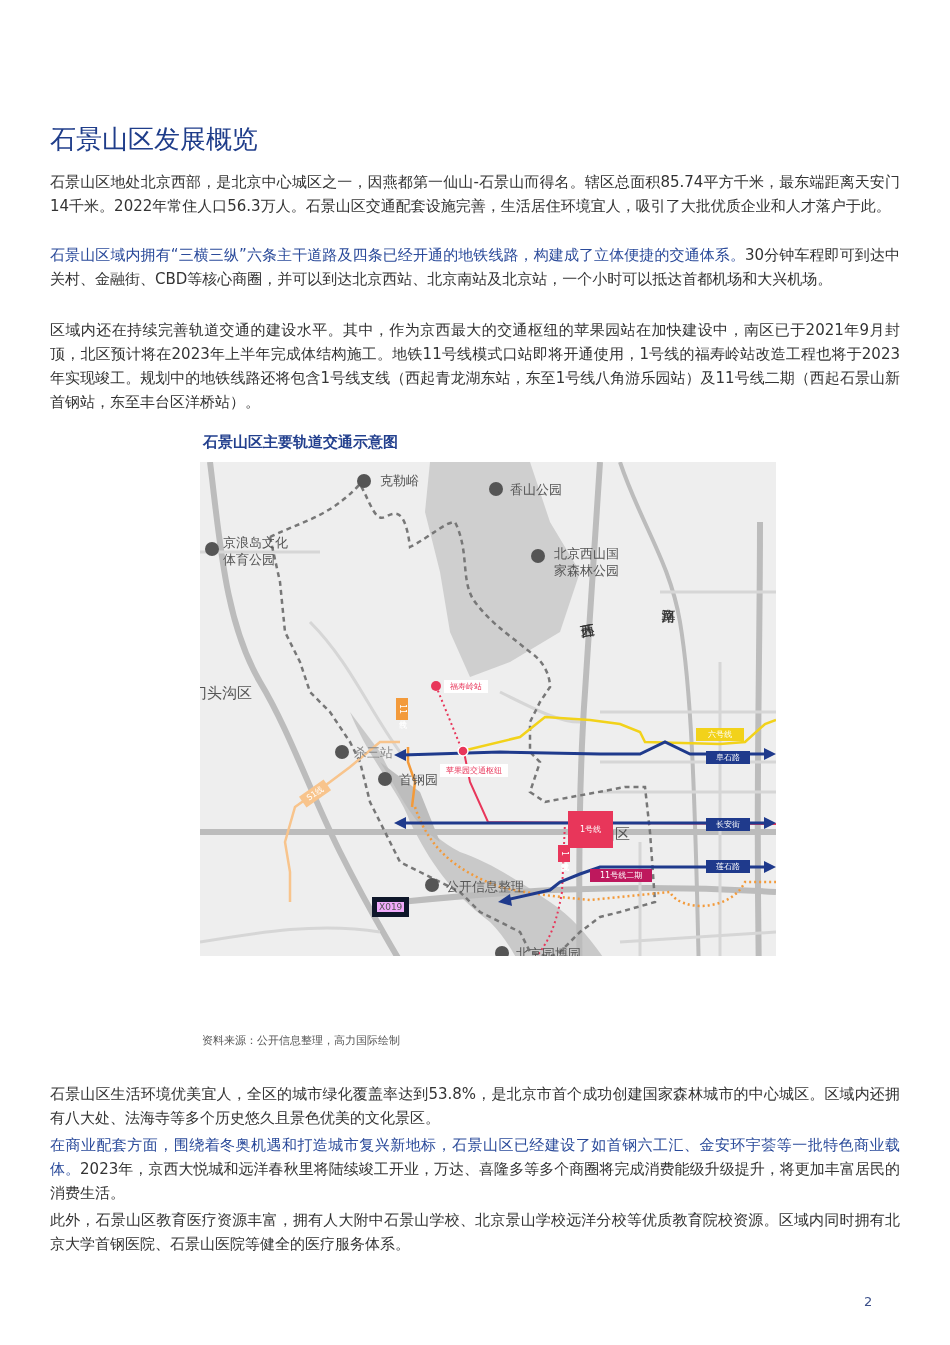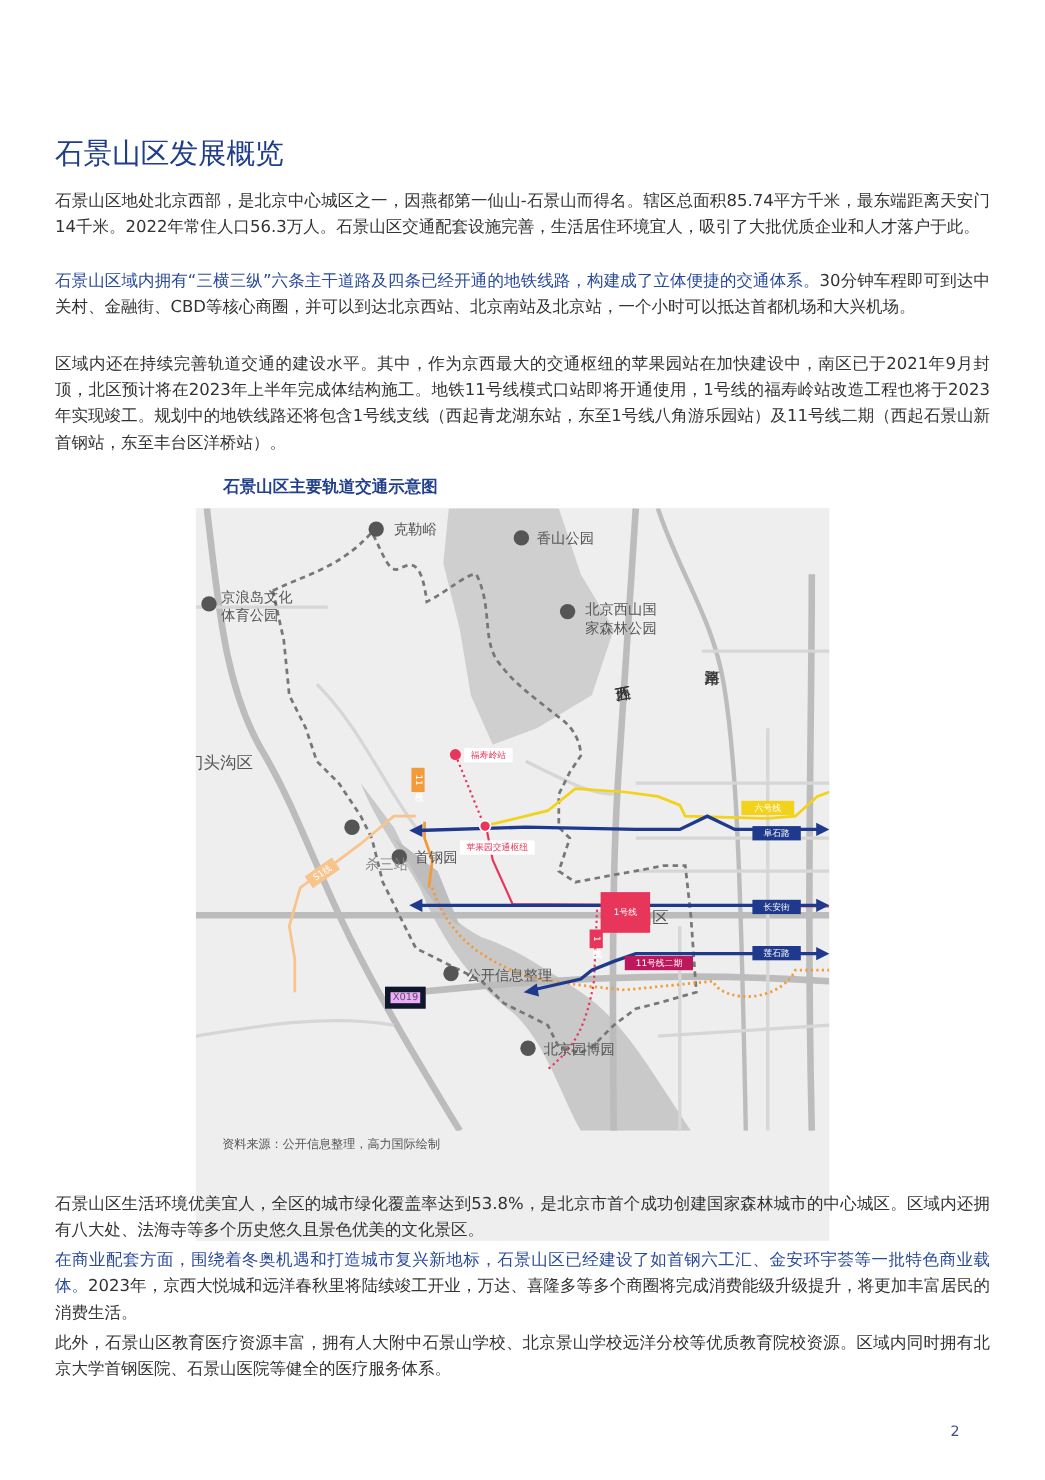--- a/index.html
+++ b/index.html
@@ -7,21 +7,21 @@
   .title { position: absolute; left: 50px; top: 122px; font-size: 26px; color: #1f3d8a; font-weight: normal; letter-spacing: 0px; margin: 0; }
   .para { position: absolute; left: 50px; width: 850px; font-size: 15px; line-height: 24px; color: #333; margin: 0; text-align: justify; }
   .para .hl { color: #2a4a9a; }
   .p1 { top: 170px; }
   .p2 { top: 243px; }
   .p3 { top: 318px; }
   .p4 { top: 1082px; }
   .p5 { top: 1133px; }
   .p6 { top: 1208px; }
   .map-title { position: absolute; left: 203px; top: 433px; font-size: 15px; font-weight: bold; color: #23408e; text-align: center; }
-  .map { position: absolute; left: 178px; top: 462px; width: 576px; height: 666px; background: #eeeeee; overflow: hidden; }
+  .map { position: absolute; left: 200px; top: 462px; width: 576px; height: 494px; background: #eeeeee; overflow: hidden; }
   .map svg { position: absolute; left: 0; top: 0; }
   .source { position: absolute; left: 202px; top: 1033px; font-size: 11px; color: #555; }
   .legend { position: absolute; left: 4px; top: 504px; width: 142px; height: 62px; background: #f3f6fb; }
   .legend-row { position: absolute; left: 8px; height: 18px; display: flex; align-items: center; font-size: 11px; color: #333; }
   .page-num { position: absolute; left: 864px; top: 1294px; font-size: 13px; color: #3b4f8a; }
   .lbl { position: absolute; font-size: 13px; color: #555; white-space: nowrap; }
   .tag { position: absolute; font-size: 8px; color: #fff; padding: 0 6px; height: 13px; line-height: 13px; white-space: nowrap; }
 </style>
 </head>
 <body>
@@ -111,21 +111,21 @@
     </g>
   </svg>
 
   <span class="lbl" style="left:180px;top:10px;">克勒峪</span>
   <span class="lbl" style="left:310px;top:19px;">香山公园</span>
   <span class="lbl" style="left:23px;top:72px;">京浪岛文化</span>
   <span class="lbl" style="left:23px;top:89px;">体育公园</span>
   <span class="lbl" style="left:354px;top:83px;">北京西山国</span>
   <span class="lbl" style="left:354px;top:100px;">家森林公园</span>
   <span class="lbl" style="left:-8px;top:222px;font-size:15px;">门头沟区</span>
-  <span class="lbl" style="left:154px;top:282px;color:#888;margin-top:33px;">杀三站</span>
+  <span class="lbl" style="left:154px;top:282px;color:#888;">杀三站</span>
   <span class="lbl" style="left:199px;top:309px;">首钢园</span>
   <span class="lbl" style="left:370px;top:363px;font-size:15px;">石景山区</span>
   <span class="lbl" style="left:246px;top:416px;">公开信息整理</span>
   <span class="lbl" style="left:316px;top:483px;">北京园博园</span>
   <span class="lbl" style="left:172px;top:435px;font-size:9px;background:#f0abfc;border:5px solid #0f172a;padding:0 2px;">X019</span>
 
   <span class="lbl" style="left:376px;top:152px;font-size:14px;color:#333;writing-mode:vertical-rl;transform:rotate(-10deg);">西五环</span>
   <span class="lbl" style="left:460px;top:136px;font-size:14px;color:#333;writing-mode:vertical-rl;">阜河路</span>
 
   <span class="tag" style="left:244px;top:218px;background:#fff;color:#e8365a;">福寿岭站</span>

